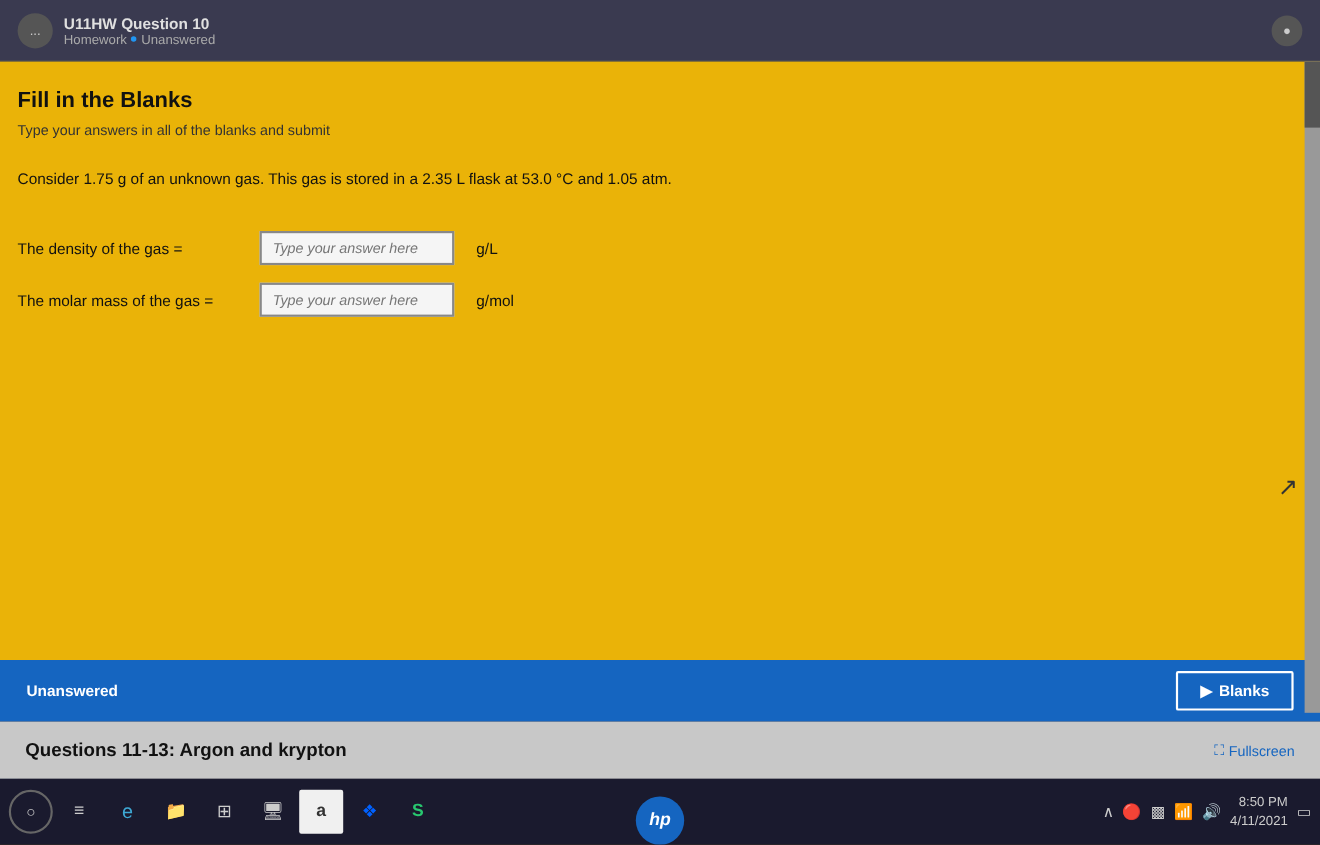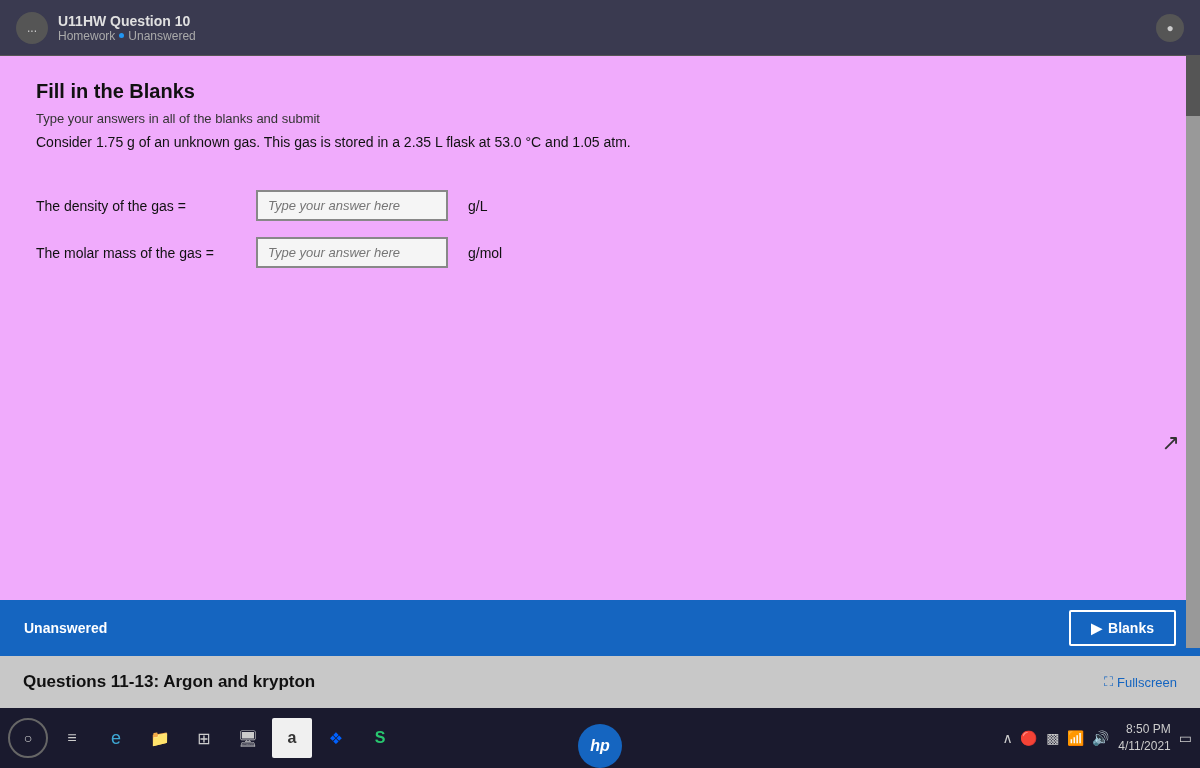--- a/index.html
+++ b/index.html
@@ -86,36 +86,36 @@
       justify-content: center;
       cursor: pointer;
       color: #ccc;
       font-size: 12px;
       border: none;
     }
 
     
     .main-content {
       flex: 1;
-      background: #f0abfc;
-      padding: 24px 36px;
+      background: #eab308;
+      padding: 24px 16px;
       overflow: hidden;
     }
 
     .section-title {
       font-size: 20px;
       font-weight: 700;
       color: #111;
       margin-bottom: 8px;
     }
 
     .instructions {
       font-size: 13px;
       color: #333;
-      margin-bottom: 8px;
+      margin-bottom: 28px;
     }
 
     .problem-text {
       font-size: 14px;
       color: #111;
       margin-bottom: 40px;
     }
 
     .answer-row {
       display: flex;
@@ -124,21 +124,21 @@
       margin-bottom: 16px;
     }
 
     .answer-label {
       font-size: 14px;
       color: #111;
       min-width: 200px;
     }
 
     .answer-input {
-      width: 192px;
+      width: 177px;
       padding: 6px 10px;
       border: 2px solid #888;
       background: #f5f5f5;
       font-size: 13px;
       color: #1565C0;
       outline: none;
       font-style: italic;
     }
 
     .answer-unit {

